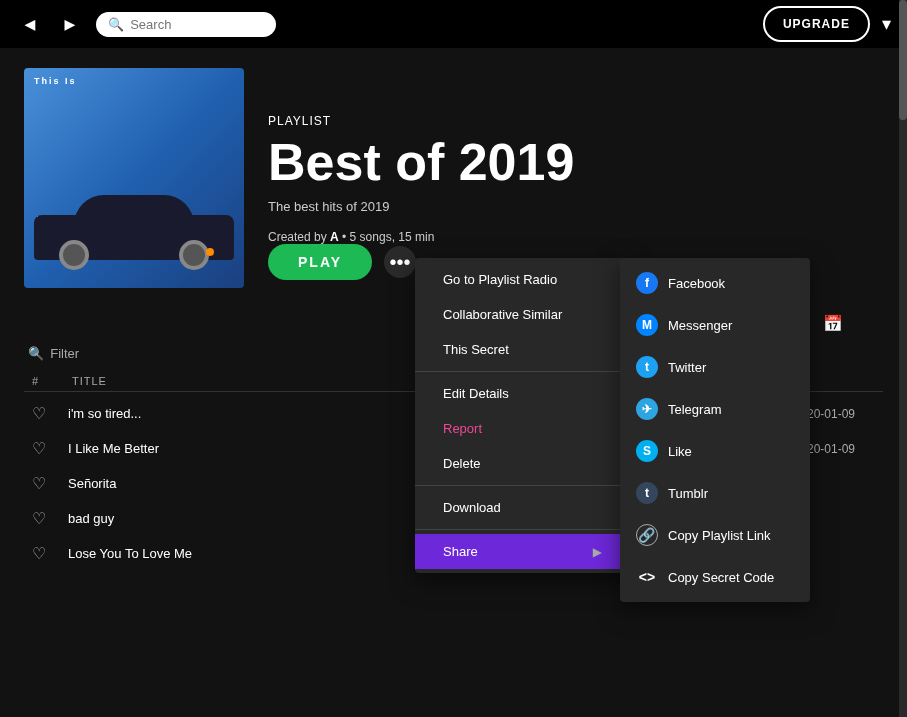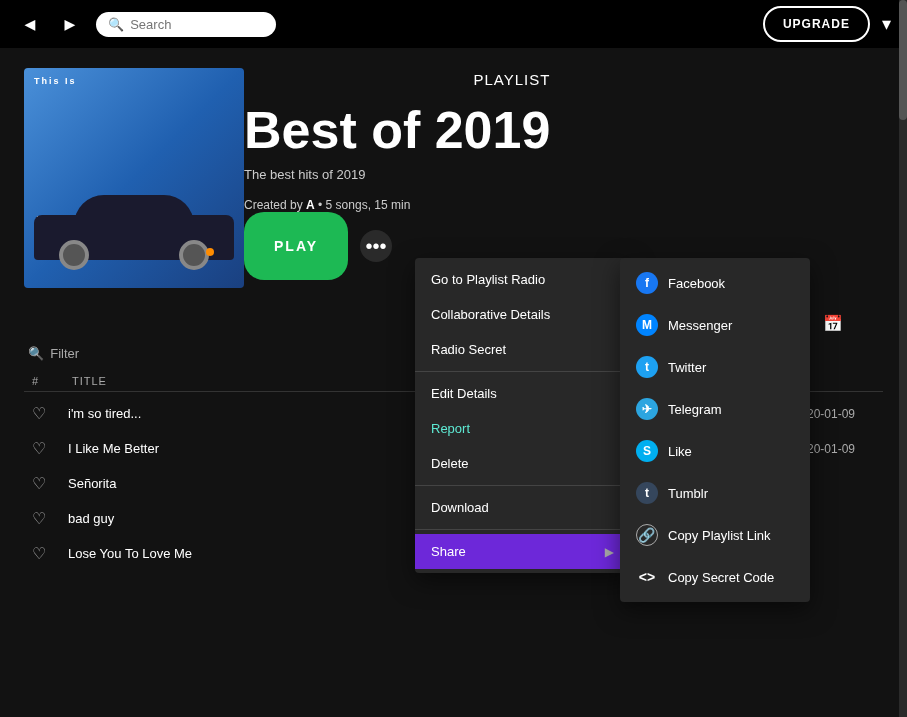--- a/index.html
+++ b/index.html
@@ -92,20 +92,21 @@
 
     
     .main-content {
       padding: 20px 24px;
       position: relative;
     }
 
     
     .playlist-header {
       display: flex;
+      gap: 24px;
       margin-bottom: 24px;
     }
     .playlist-cover {
       width: 220px;
       height: 220px;
       background: linear-gradient(135deg, #4a90d9 0%, #2060b0 50%, #1a4080 100%);
       border-radius: 4px;
       position: relative;
       overflow: hidden;
       flex-shrink: 0;
@@ -184,26 +185,25 @@
     }
 
     
     .playlist-info {
       display: flex;
       flex-direction: column;
       justify-content: flex-end;
       padding-bottom: 8px;
     }
     .playlist-type {
-      font-size: 15px;
+      font-size: 12px;
       text-transform: uppercase;
       letter-spacing: 1px;
       color: #fff;
-      margin-bottom: 14px;
-      text-align: right;
+      margin-bottom: 6px;
     }
     .playlist-title {
       font-size: 52px;
       font-weight: 900;
       color: #fff;
       margin-bottom: 8px;
       line-height: 1.1;
     }
     .playlist-desc {
       font-size: 13px;
@@ -218,21 +218,21 @@
     .playlist-actions {
       display: flex;
       align-items: center;
       gap: 12px;
     }
     .play-btn {
       background: #1DB954;
       border: none;
       color: #fff;
       border-radius: 20px;
-      padding: 26px 30px;
+      padding: 10px 30px;
       font-size: 14px;
       font-weight: bold;
       cursor: pointer;
       letter-spacing: 2px;
     }
     .more-btn {
       background: none;
       border: none;
       color: #fff;
       font-size: 20px;
@@ -340,29 +340,29 @@
       top: 258px;
       left: 415px;
       background: #282828;
       border-radius: 4px;
       min-width: 215px;
       box-shadow: 0 8px 24px rgba(0,0,0,0.5);
       z-index: 100;
       padding: 4px 0;
     }
     .menu-item {
-      padding: 10px 16px;
+      padding: 10px 28px;
       font-size: 13px;
       color: #fff;
       cursor: pointer;
       display: flex;
       align-items: center;
       justify-content: space-between;
     }
-    .menu-item.disabled { color: #5eead4; cursor: default; }
+    .menu-item.disabled { color: #ec4899; cursor: default; }
     .menu-item.highlighted { background: #6d28d9; }
     .menu-divider {
       height: 1px;
       background: #444;
       margin: 4px 0;
     }
     .submenu-arrow { font-size: 12px; color: #aaa; }
 
     
     .share-submenu {
@@ -510,24 +510,24 @@
     </div>
     </div>
 
 </div>
 
 <div class="context-menu" id="context-menu">
     <div class="menu-item">
       <span>Go to Playlist Radio</span>
     </div>
     <div class="menu-item">
-      <span>Collaborative Details</span>
+      <span>Collaborative Similar</span>
     </div>
     <div class="menu-item">
-      <span>Radio Secret</span>
+      <span>This Secret</span>
     </div>
     <div class="menu-divider"></div>
     <div class="menu-item">
       <span>Edit Details</span>
     </div>
     <div class="menu-item disabled">
       <span>Report</span>
     </div>
     <div class="menu-item">
       <span>Delete</span>

